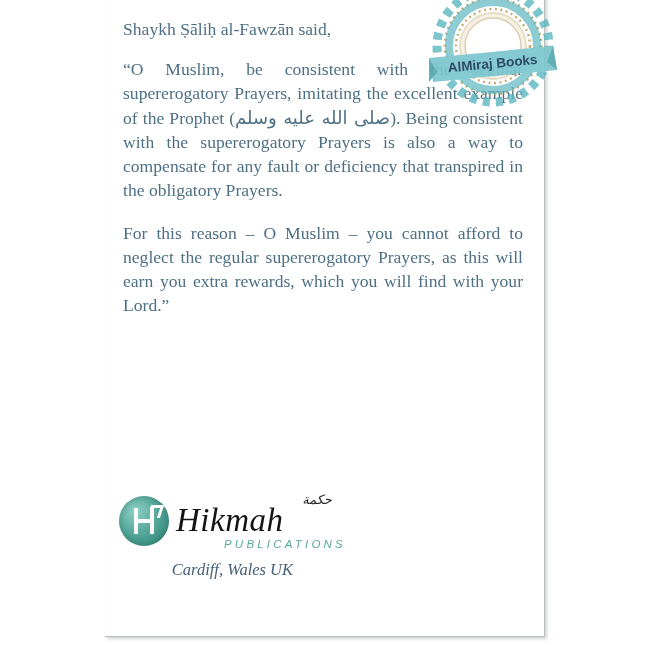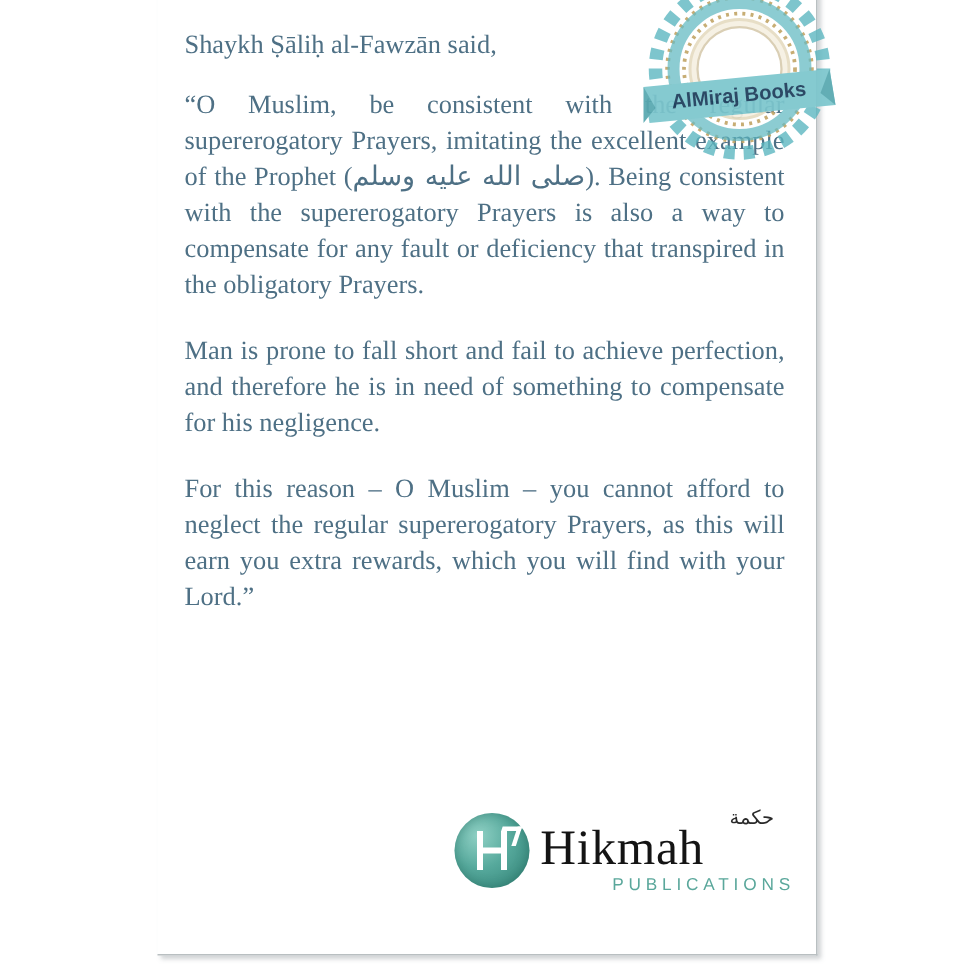--- a/index.html
+++ b/index.html
@@ -40,26 +40,27 @@
   .para:last-child{margin-bottom:16px;}
   .arabic-inline{
     font-family:"DejaVu Sans", sans-serif;
     font-size:18px;
     letter-spacing:-0.5px;
   }
 
   
   .pub-row{
     position:absolute;
-    left:0; right:0; bottom:40px;
+    left:0; right:0; bottom:56px;
     display:flex;
     align-items:flex-end;
-    justify-content:flex-end;
+    justify-content:space-between;
     padding:0 14px;
     box-sizing:border-box;
+    font-style:italic;
   }
   .pub-block{
     display:flex;
     flex-direction:column;
     align-items:center;
   }
   .pub-city{
     margin-top:10px;
     color:#46607a;
     font-size:16.5px;
@@ -128,41 +129,41 @@
 <div id="stage">
 
   <div class="page">
 
     <div class="copy">
 
       <p class="byline">Shaykh Ṣāliḥ al-Fawzān said,</p>
 
       <p class="para"><span>“O Muslim, be consistent with the regular supererogatory Prayers, imitating the excellent example of the Prophet (</span><span class="arabic-inline">صلى الله عليه وسلم</span><span>).  Being consistent with the supererogatory Prayers is also a way to compensate for any fault or deficiency that transpired in the obligatory Prayers.</span></p>
 
-      <p class="para">Man is prone to fall short and fail to achieve perfection, and therefore he is in need of something to compensate for his negligence.</p>
 
       <p class="para">For this reason – O Muslim – you cannot afford to neglect the regular supererogatory Prayers, as this will earn you extra rewards, which you will find with your Lord.”</p>
     </div>
 
     <div class="pub-row">
 
       <div class="pub-block">
         <div class="hikmah-logo">
           <div class="hik-mark">
             <span class="hbar l"></span>
             <span class="hbar r"></span>
             <span class="hbar m"></span>
             <span class="hflag"></span>
           </div>
           <div class="hik-words">
             <span class="hik-ar">حكمة</span>
             <span class="hik-name">Hikmah</span>
             <span class="hik-sub">PUBLICATIONS</span>
           </div>
         </div>
+        <div class="pub-city">Cardiff, Wales UK</div>
       </div>
 
 
     </div>
   </div>
 
   <div class="watermark">
     <svg width="132" height="132" viewBox="0 0 132 132" aria-hidden="true">
       <g transform="translate(66,62)">
         <g>

